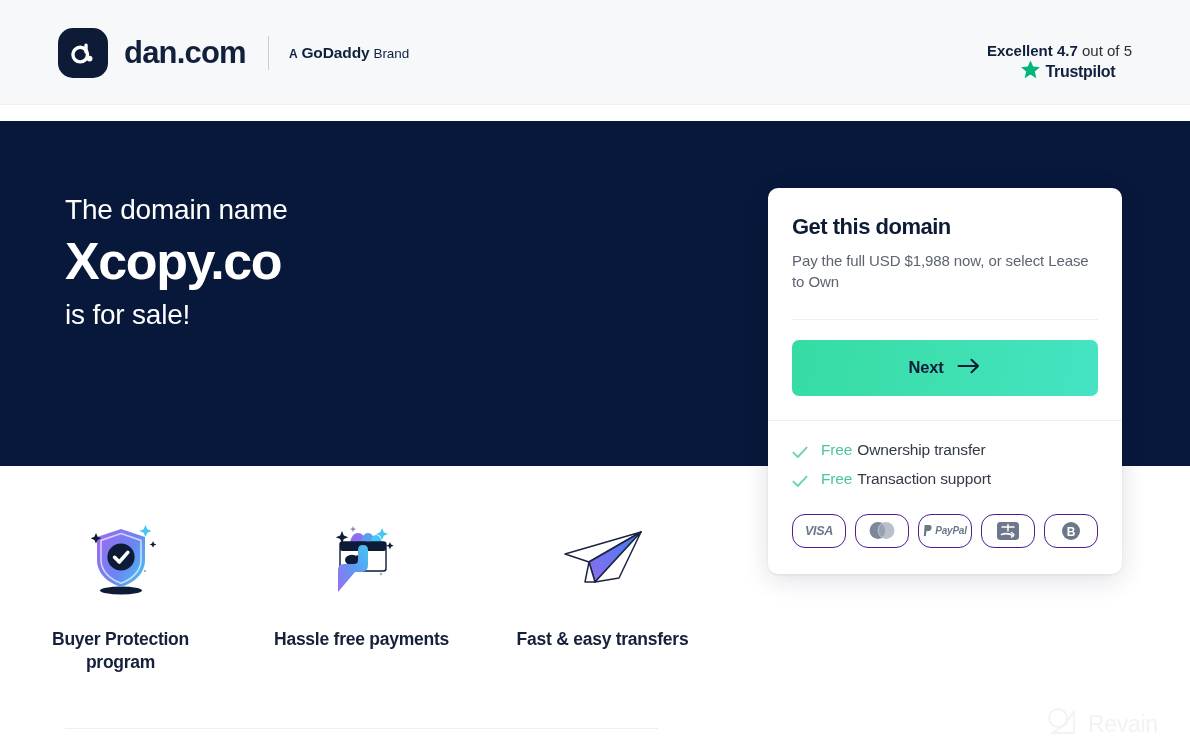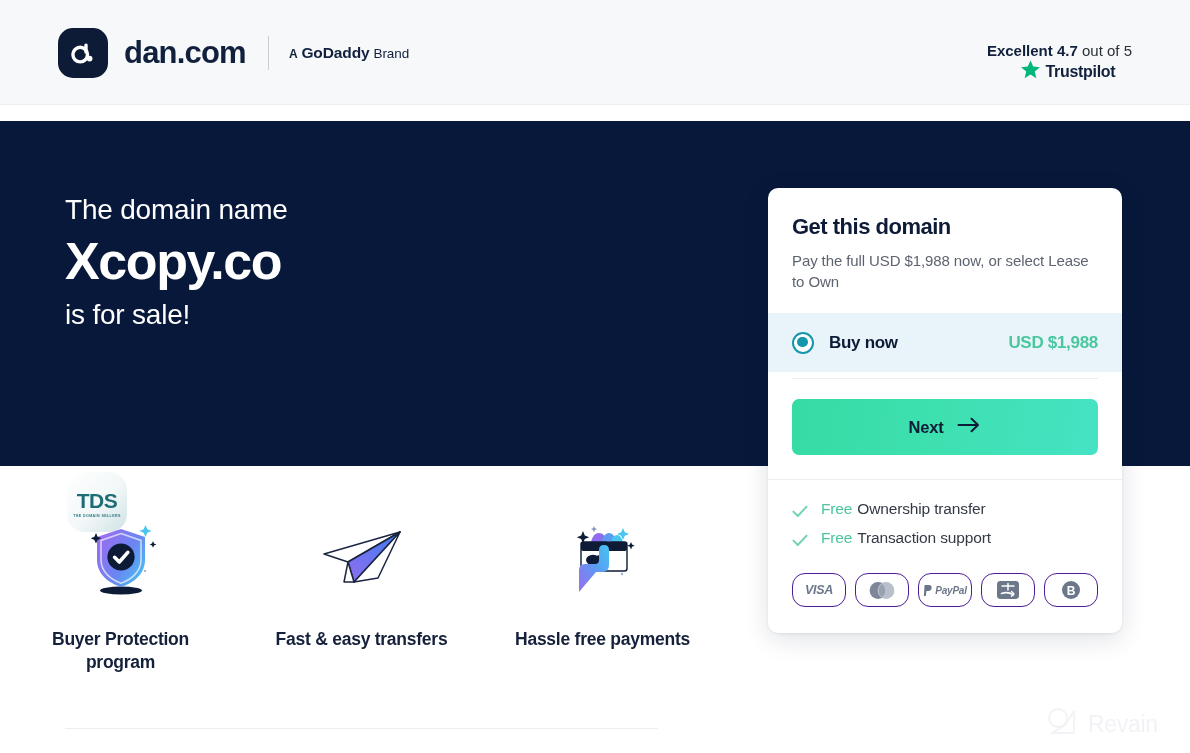--- a/index.html
+++ b/index.html
@@ -439,34 +439,20 @@
   </div>
 
   <div class="hero">
     <div class="hero-inner">
       <div class="hero-line1">The domain name</div>
       <div class="hero-domain">Xcopy.co</div>
       <div class="hero-line3">is for sale!</div>
     </div>
 
     <div class="seller">
-      <div class="seller-logo">
-        <svg width="60" height="60" viewBox="0 0 60 60">
-          <defs>
-            <linearGradient id="tdsbg" x1="0" y1="0" x2="1" y2="1">
-              <stop offset="0%" stop-color="#ffffff"></stop>
-              <stop offset="55%" stop-color="#f2f7f8"></stop>
-              <stop offset="100%" stop-color="#cfe2e4"></stop>
-            </linearGradient>
-          </defs>
-          <rect x="0" y="0" width="60" height="60" rx="18" fill="url(#tdsbg)"></rect>
-          <text x="30" y="36" text-anchor="middle" font-family="Liberation Sans, sans-serif" font-size="21" font-weight="700" fill="#1d6d77" letter-spacing="-0.5">TDS</text>
-          <text x="30" y="44.5" text-anchor="middle" font-family="Liberation Sans, sans-serif" font-size="3.6" font-weight="700" fill="#2c7b85" letter-spacing="0.4">THE DOMAIN SELLERS</text>
-        </svg>
-      </div>
       <div class="seller-text">
         <div class="seller-listed">Listed by</div>
         <div class="seller-name">Top Domain Sellers</div>
       </div>
     </div>
   </div>
 
   <div class="features">
 
     <div class="feature">
@@ -484,38 +470,20 @@
           <path d="M42 14.5 L62 21.4 V41 C62 52.6 52.2 60.6 42 64.2 C31.8 60.6 22 52.6 22 41 V21.4 Z" fill="none" stroke="#ffffff" stroke-width="1.6" opacity="0.65"></path>
           <circle cx="42" cy="38" r="13.6" fill="#0d1b36"></circle>
           <path d="M35.6 38.3 L40.3 43 L48.8 33.4" fill="none" stroke="#ffffff" stroke-width="3.6" stroke-linecap="round" stroke-linejoin="round"></path>
           <path d="M17 14 l1.6 3.7 3.7 1.6 -3.7 1.6 -1.6 3.7 -1.6 -3.7 -3.7 -1.6 3.7 -1.6 Z" fill="#0d1b36"></path>
           <path d="M66.5 6 l1.8 4.2 4.2 1.8 -4.2 1.8 -1.8 4.2 -1.8 -4.2 -4.2 -1.8 4.2 -1.8 Z" fill="#46c6f0"></path>
           <path d="M74 22 l1 2.4 2.4 1 -2.4 1 -1 2.4 -1 -2.4 -2.4 -1 2.4 -1 Z" fill="#0d1b36"></path>
           <circle cx="66" cy="52" r="1.1" fill="#8fa4c6"></circle>
         </svg>
       </div>
       <div class="feature-label">Buyer Protection program</div>
-    </div>
-
-    <div class="feature">
-      <div class="feature-icon">
-        <svg width="88" height="70" viewBox="0 0 88 70">
-          <defs>
-            <linearGradient id="planeg" x1="0" y1="1" x2="1" y2="0">
-              <stop offset="0%" stop-color="#8f6df0"></stop>
-              <stop offset="100%" stop-color="#3f7df0"></stop>
-            </linearGradient>
-          </defs>
-          <path d="M82 8 L6 30 L30 38 Z" fill="#ffffff" stroke="#1b2540" stroke-width="1.5" stroke-linejoin="round"></path>
-          <path d="M82 8 L30 38 L36 58 Z" fill="url(#planeg)" stroke="#1b2540" stroke-width="1.5" stroke-linejoin="round"></path>
-          <path d="M82 8 L36 58 L60 54 Z" fill="#ffffff" stroke="#1b2540" stroke-width="1.5" stroke-linejoin="round"></path>
-          <path d="M30 38 L26 58 L36 58 Z" fill="#ffffff" stroke="#1b2540" stroke-width="1.5" stroke-linejoin="round"></path>
-        </svg>
-      </div>
-      <div class="feature-label">Fast &amp; easy transfers</div>
     </div>
 
     <div class="feature">
       <div class="feature-icon">
         <svg width="84" height="78" viewBox="0 0 84 78">
           <defs>
             <linearGradient id="handg" x1="0" y1="1" x2="1" y2="0">
               <stop offset="0%" stop-color="#9b6cf0"></stop>
               <stop offset="55%" stop-color="#5a9cf2"></stop>
               <stop offset="100%" stop-color="#46c6f0"></stop>
@@ -531,38 +499,49 @@
           <path d="M18 72 V50 q0-6 6-6 h10 q4 0 4-4 V30 q0-5 5-5 t5 5 v15 q0 7 -7 7 h-6" fill="url(#handg)"></path>
           <path d="M22 11 l1.8 4.4 4.4 1.8 -4.4 1.8 -1.8 4.4 -1.8 -4.4 -4.4 -1.8 4.4 -1.8 Z" fill="#0d1b36"></path>
           <path d="M62 8 l1.8 4.2 4.2 1.8 -4.2 1.8 -1.8 4.2 -1.8 -4.2 -4.2 -1.8 4.2 -1.8 Z" fill="#46c6f0"></path>
           <path d="M70 22 l1.1 2.6 2.6 1.1 -2.6 1.1 -1.1 2.6 -1.1 -2.6 -2.6 -1.1 2.6 -1.1 Z" fill="#0d1b36"></path>
           <path d="M33 6 l0.9 2.2 2.2 0.9 -2.2 0.9 -0.9 2.2 -0.9 -2.2 -2.2 -0.9 2.2 -0.9 Z" fill="#7f8fb5"></path>
           <circle cx="61" cy="54" r="1.2" fill="#9fb0cf"></circle>
         </svg>
       </div>
       <div class="feature-label">Hassle free payments</div>
     </div>
+
+    <div class="feature">
+      <div class="feature-icon">
+        <svg width="88" height="70" viewBox="0 0 88 70">
+          <defs>
+            <linearGradient id="planeg" x1="0" y1="1" x2="1" y2="0">
+              <stop offset="0%" stop-color="#8f6df0"></stop>
+              <stop offset="100%" stop-color="#3f7df0"></stop>
+            </linearGradient>
+          </defs>
+          <path d="M82 8 L6 30 L30 38 Z" fill="#ffffff" stroke="#1b2540" stroke-width="1.5" stroke-linejoin="round"></path>
+          <path d="M82 8 L30 38 L36 58 Z" fill="url(#planeg)" stroke="#1b2540" stroke-width="1.5" stroke-linejoin="round"></path>
+          <path d="M82 8 L36 58 L60 54 Z" fill="#ffffff" stroke="#1b2540" stroke-width="1.5" stroke-linejoin="round"></path>
+          <path d="M30 38 L26 58 L36 58 Z" fill="#ffffff" stroke="#1b2540" stroke-width="1.5" stroke-linejoin="round"></path>
+        </svg>
+      </div>
+      <div class="feature-label">Fast &amp; easy transfers</div>
+    </div>
   </div>
 
   <div class="bottom-divider"></div>
 
   <div class="card">
 
     <div class="card-head">
       <div class="card-title">Get this domain</div>
       <div class="card-sub">Pay the full USD $1,988 now, or select Lease to Own</div>
     </div>
 
-    <div class="option selected">
-      <span class="radio on"></span>
-      <span class="option-label">Buy now</span>
-      <span class="option-price-wrap">
-        <span class="option-price">USD $1,988</span>
-      </span>
-    </div>
 
 
     <div class="card-rule"></div>
 
     <div class="next-wrap">
       <button class="next-btn">
         <span>Next</span>
         <span>
           <svg width="24" height="16" viewBox="0 0 24 16">
             <path d="M1.5 8 H21 M14.5 1.8 L21 8 L14.5 14.2" fill="none" stroke="#0d1b36" stroke-width="2" stroke-linecap="round" stroke-linejoin="round"></path>

